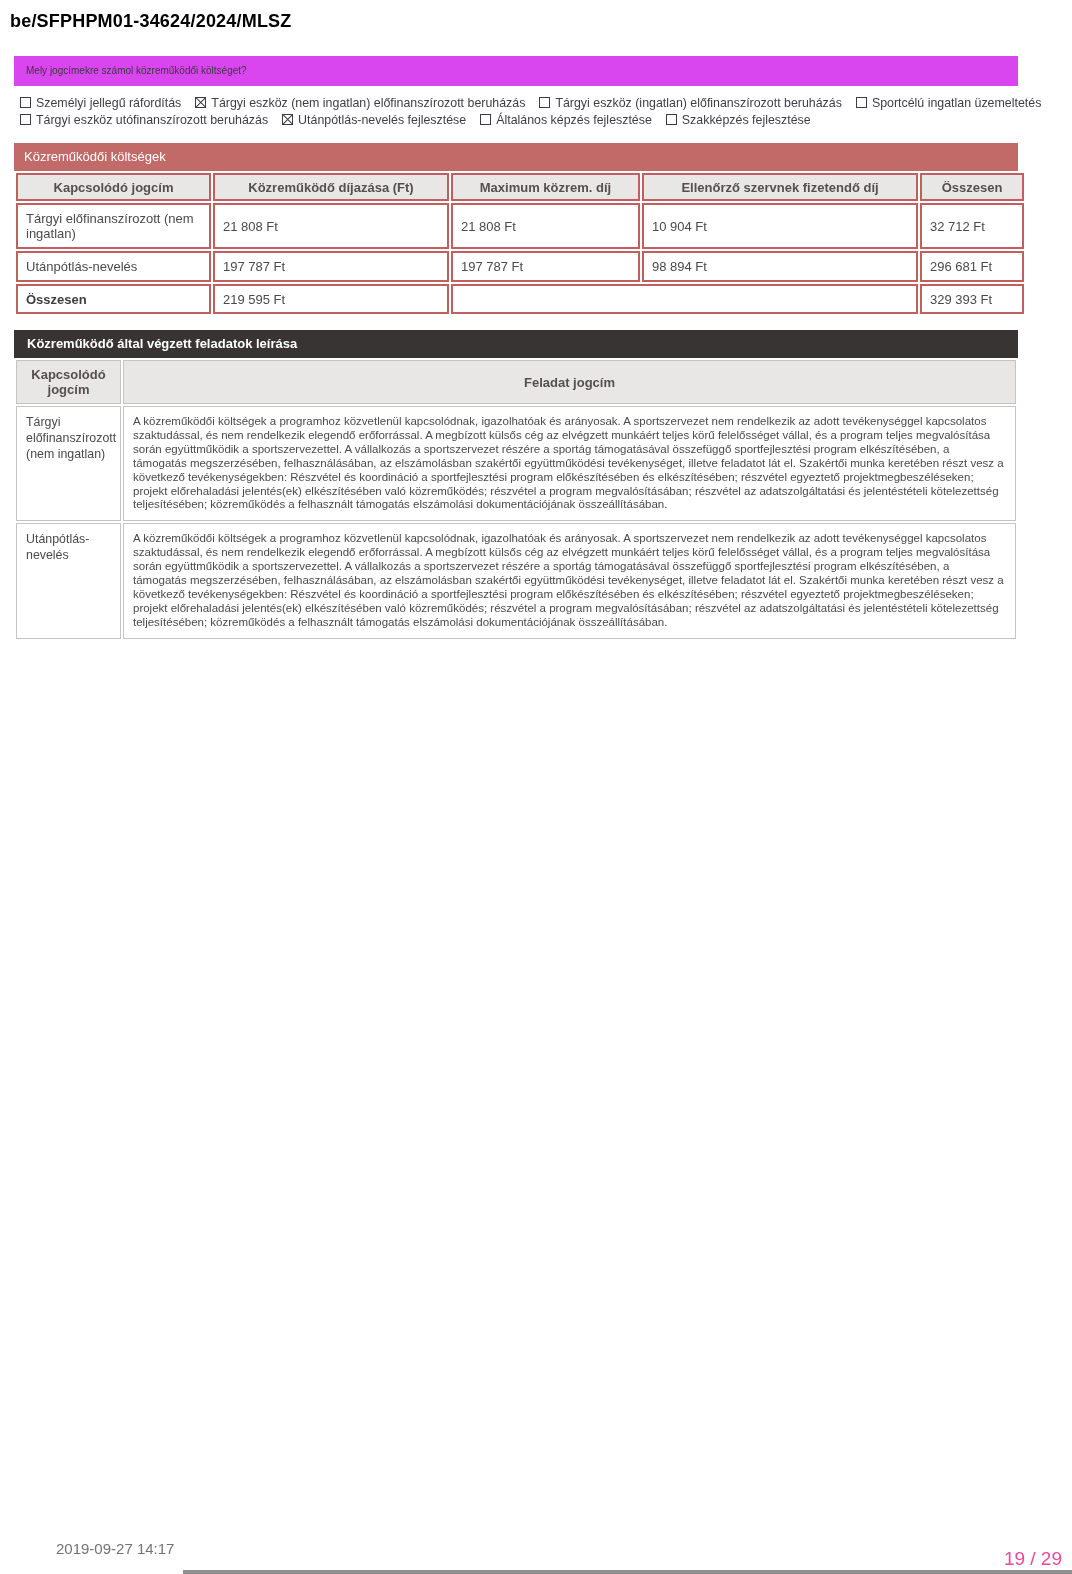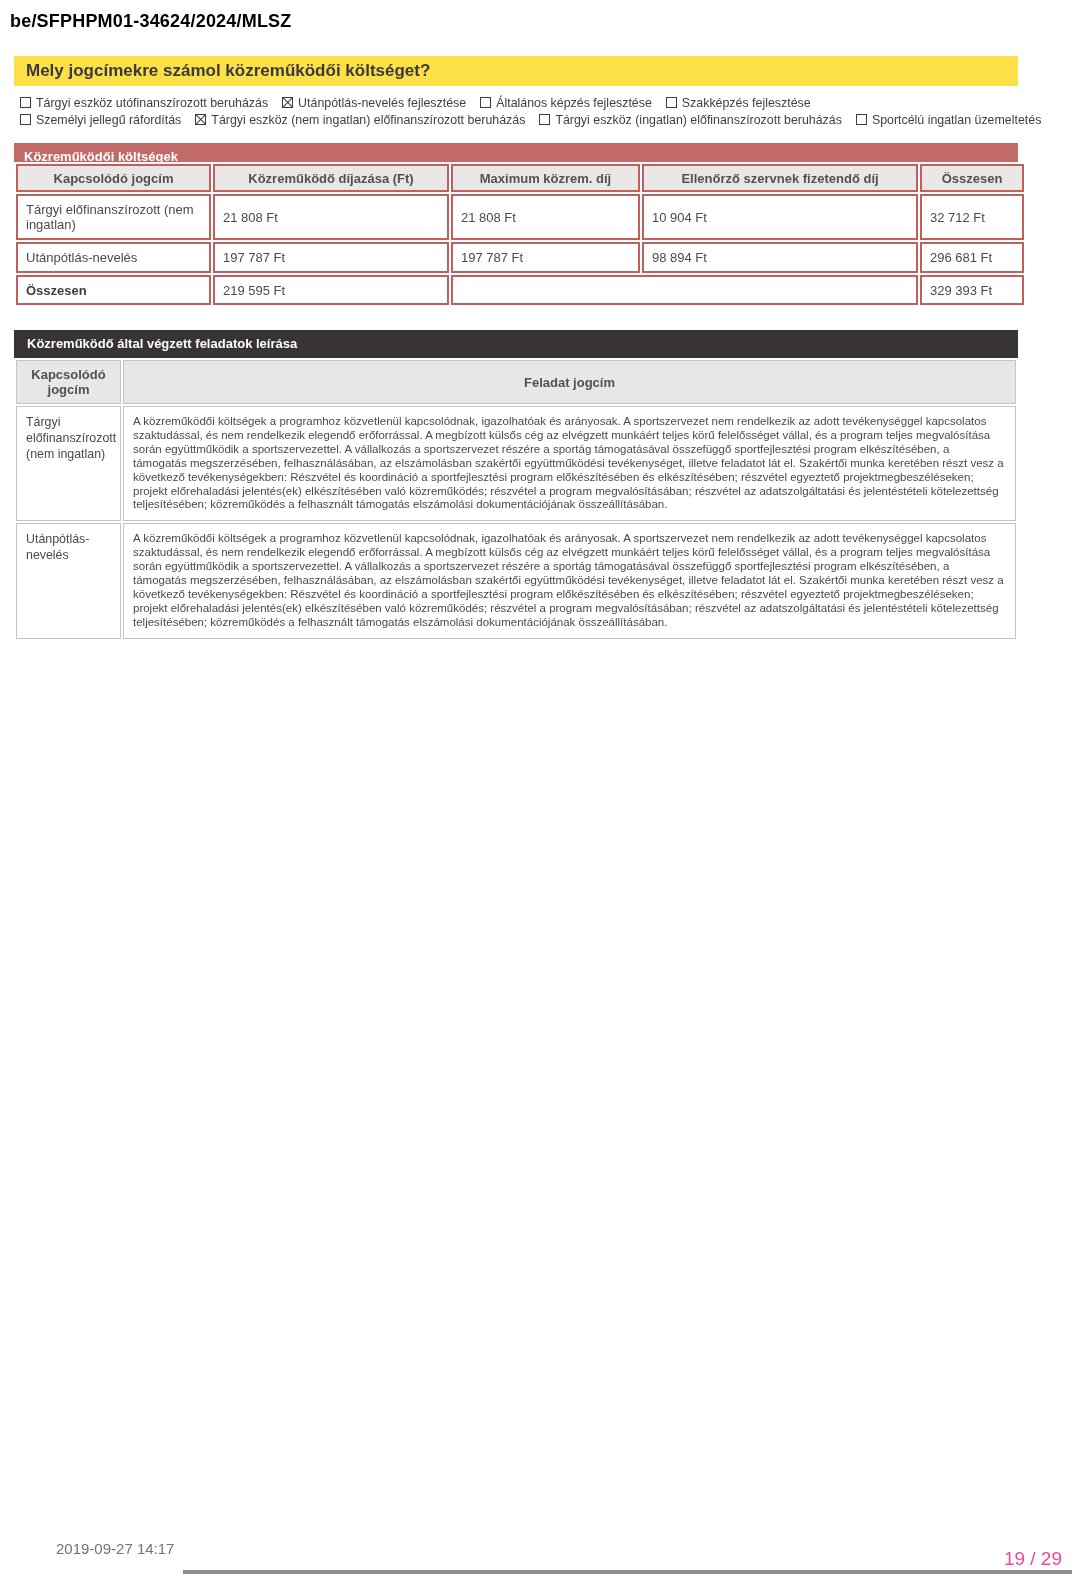--- a/index.html
+++ b/index.html
@@ -4,32 +4,32 @@
 <style>
   * { margin:0; padding:0; box-sizing:border-box; }
   html,body { background:#fff; }
   body { font-family:"Liberation Sans","DejaVu Sans",sans-serif; color:#3e3e42; }
   .page { position:relative; width:1072px; height:1574px; background:#ffffff; overflow:hidden; }
 
   .doc-title { position:absolute; left:10px; top:11px; font-size:18px; font-weight:700; color:#000; letter-spacing:0.2px; }
 
   
   .jogcim-section { position:absolute; left:14px; top:56px; width:1004px; }
-  .section-bar { background:#fde047; height:30px; line-height:30px; padding-left:12px; font-size:17px; font-weight:700; color:#3a3a3e; }
+  .section-bar { background:#d946ef; height:30px; line-height:30px; padding-left:12px; font-size:10px; font-weight:400; color:#3a3a3e; }
   .cb-rows { margin-top:8px; padding-left:6px; }
   .cb-row { display:flex; column-gap:14px; align-items:center; height:17px; white-space:nowrap; }
   .cb-item { display:flex; align-items:center; font-size:12.4px; color:#3e3e46; }
   .cb { display:inline-block; position:relative; width:11px; height:11px; border:1px solid #3c3c44; margin-right:5px; flex:0 0 auto; background:#fff; }
   .cb.checked::before, .cb.checked::after { content:""; position:absolute; left:-2px; top:4.2px; width:13.5px; height:1.4px; background:#3c3c44; }
   .cb.checked::before { transform:rotate(45deg); }
   .cb.checked::after { transform:rotate(-45deg); }
 
   
   .costs-section { position:absolute; left:14px; top:143px; width:1004px; }
-  .red-bar { background:#c26a68; color:#fff; font-size:13px; font-weight:700; height:19px; line-height:28px; padding-left:10px; }
+  .red-bar { background:#c26a68; color:#fff; font-size:13px; font-weight:400; height:28px; line-height:28px; padding-left:10px; }
   table { width:100%; border-collapse:separate; border-spacing:2px; table-layout:fixed; }
   .costs-table th { background:#e9e7e5; border:2px solid #c0605e; height:28px; font-size:13px; font-weight:700; color:#55504f; text-align:center; padding:0 4px; }
   .costs-table td { background:#fff; border:2px solid #c0605e; font-size:13px; color:#4a4a4a; text-align:left; padding:4px 8px; vertical-align:middle; }
   .costs-table .r1 td { height:46px; }
   .costs-table .r2 td { height:31px; }
   .costs-table .r3 td { height:30px; }
   .costs-table .bold { font-weight:700; color:#3e3e3e; }
 
   
   .tasks-section { position:absolute; left:14px; top:330px; width:1004px; }
@@ -51,51 +51,51 @@
 <div class="page">
 
   <div class="doc-title">be/SFPHPM01-34624/2024/MLSZ</div>
 
   <div class="jogcim-section">
     <div class="section-bar">Mely jogcímekre számol közreműködői költséget?</div>
     <div class="cb-rows">
       <div class="cb-row">
         <span class="cb-item">
             <span class="cb"></span>
+            <span>Személyi jellegű ráfordítás</span>
+          </span>
+        <span class="cb-item">
+            <span class="cb checked"></span>
+            <span>Tárgyi eszköz (nem ingatlan) előfinanszírozott beruházás</span>
+          </span>
+        <span class="cb-item">
+            <span class="cb"></span>
+            <span>Tárgyi eszköz (ingatlan) előfinanszírozott beruházás</span>
+          </span>
+        <span class="cb-item">
+            <span class="cb"></span>
+            <span>Sportcélú ingatlan üzemeltetés</span>
+          </span>
+      </div>
+      <div class="cb-row">
+        <span class="cb-item">
+            <span class="cb"></span>
             <span>Tárgyi eszköz utófinanszírozott beruházás</span>
           </span>
         <span class="cb-item">
             <span class="cb checked"></span>
             <span>Utánpótlás-nevelés fejlesztése</span>
           </span>
         <span class="cb-item">
             <span class="cb"></span>
             <span>Általános képzés fejlesztése</span>
           </span>
         <span class="cb-item">
             <span class="cb"></span>
             <span>Szakképzés fejlesztése</span>
-          </span>
-      </div>
-      <div class="cb-row">
-        <span class="cb-item">
-            <span class="cb"></span>
-            <span>Személyi jellegű ráfordítás</span>
-          </span>
-        <span class="cb-item">
-            <span class="cb checked"></span>
-            <span>Tárgyi eszköz (nem ingatlan) előfinanszírozott beruházás</span>
-          </span>
-        <span class="cb-item">
-            <span class="cb"></span>
-            <span>Tárgyi eszköz (ingatlan) előfinanszírozott beruházás</span>
-          </span>
-        <span class="cb-item">
-            <span class="cb"></span>
-            <span>Sportcélú ingatlan üzemeltetés</span>
           </span>
       </div>
     </div>
   </div>
 
   <div class="costs-section">
     <div class="red-bar">Közreműködői költségek</div>
     <table class="costs-table">
       <colgroup>
         <col style="width:195px">

